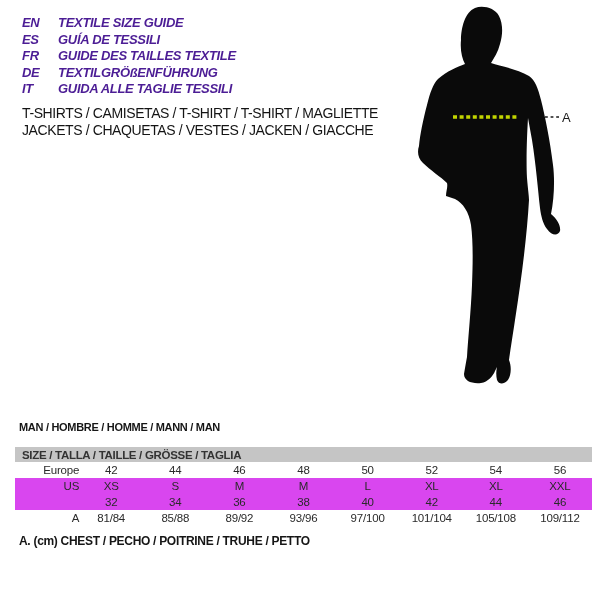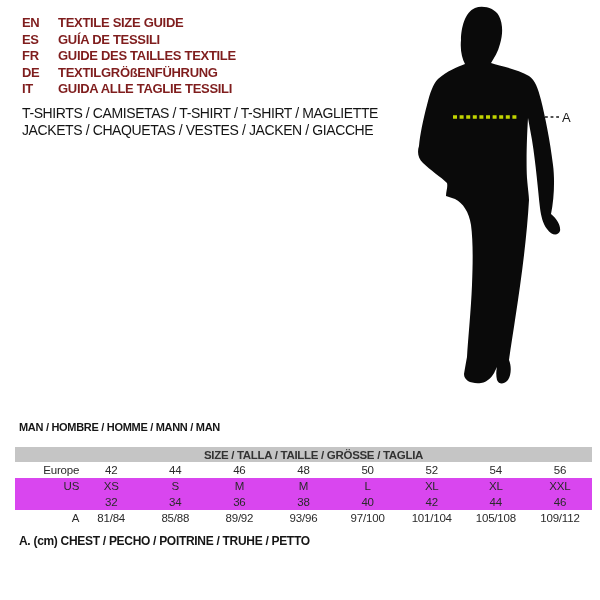--- a/index.html
+++ b/index.html
@@ -2,33 +2,33 @@
 <html><head>
 <meta charset="utf-8">
 <style>
   html,body{margin:0;padding:0;}
   body{
     width:600px;height:600px;position:relative;background:#ffffff;
     font-family:"Liberation Sans", sans-serif;color:#1f1f1f;overflow:hidden;
   }
   
   .lang-block{position:absolute;top:15px;left:22px;}
-  .lang-row{font-size:13px;font-weight:bold;line-height:16.5px;letter-spacing:-0.3px;color:#7f1d1d;white-space:nowrap;}
+  .lang-row{font-size:13px;font-weight:bold;line-height:16.5px;letter-spacing:-0.3px;color:#4c1d95;white-space:nowrap;font-style:italic;}
   .lang-code{display:inline-block;width:36px;}
   
   .category-block{position:absolute;top:105px;left:22px;}
   .category-line{font-size:14px;font-weight:normal;line-height:17px;letter-spacing:-0.4px;color:#141414;white-space:nowrap;}
   
   .figure-area{position:absolute;left:400px;top:0px;width:175px;height:395px;}
   
   .man-title{position:absolute;top:421px;left:19px;font-size:11px;font-weight:bold;letter-spacing:-0.3px;color:#161616;}
   
   .size-table{position:absolute;top:447px;left:15px;width:577px;border-collapse:collapse;table-layout:fixed;}
   .size-table td{font-size:11.5px;color:#2a2a2a;padding:0;height:16px;text-align:center;letter-spacing:-0.2px;}
-  .size-table .hdr td{background:#c5c5c5;height:15px;text-align:center;padding-left:20px;font-weight:bold;color:#333333;letter-spacing:-0.3px;}
+  .size-table .hdr td{background:#c5c5c5;height:15px;text-align:left;padding-left:7px;font-weight:bold;color:#333333;letter-spacing:-0.3px;}
   .size-table .label-cell{text-align:right;padding-left:7px;width:54px;}
   .size-table tr.striped td{background:#d946ef;}
   
   .footnote{position:absolute;top:534px;left:19px;font-size:12px;font-weight:bold;letter-spacing:-0.3px;color:#161616;}
 </style>
 </head>
 <body>
 
 <div class="lang-block">
   <div class="lang-row">

